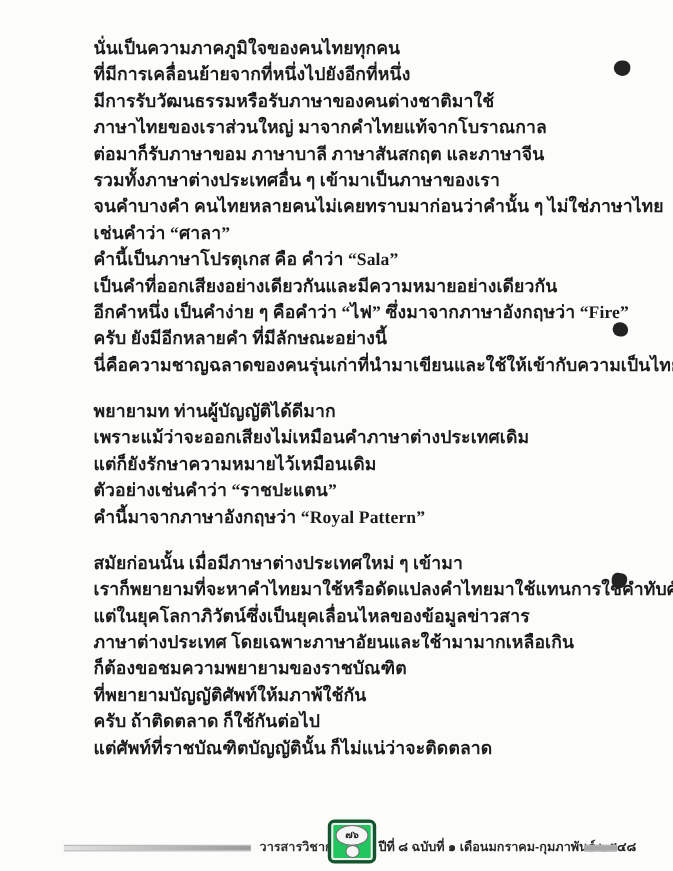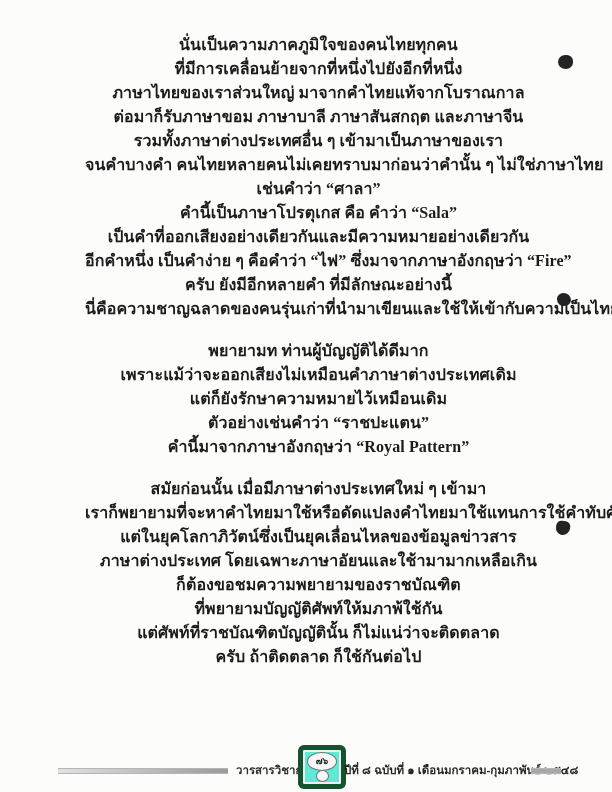--- a/index.html
+++ b/index.html
@@ -12,21 +12,20 @@
   .page{
     position:relative;
     width:612px;height:792px;
     background:#fcfcfb;
     overflow:hidden;
   }
   .body-text{
     position:absolute;
     left:85px;top:33px;right:60px;
     color:#1b1b1b;
-    text-align:center;
   }
   .para{margin:0 0 18px 0;}
   .line{
     font-size:16px;
     line-height:24px;
     font-weight:600;
     white-space:nowrap;
     letter-spacing:.1px;
   }
   
@@ -58,22 +57,22 @@
     white-space:nowrap;
   }
   .issue-info{
     position:absolute;left:344px;top:19px;
     font-size:11.5px;font-weight:700;color:#262626;
     white-space:nowrap;
   }
   .badge{
     position:absolute;left:298px;top:3px;
     width:38px;height:34px;
-    background:#5eead4;
-    border:5px solid #14532d;
+    background:#22c55e;
+    border:3px solid #14532d;
     border-radius:6px;
     box-shadow:inset 0 0 0 2px #eeeeee;
   }
   .badge-oval{
     position:absolute;left:4px;top:2px;
     width:28px;height:17px;
     background:#f6f6f6;
     border:1.5px solid #6f6f6f;
     border-radius:50%;
     font-size:9px;font-weight:700;color:#222;
@@ -90,20 +89,21 @@
 </head>
 <body>
 
 <div class="page">
 
   <main class="body-text">
 
     <section class="para">
       <div class="line">นั่นเป็นความภาคภูมิใจของคนไทยทุกคน</div>
       <div class="line">ที่มีการเคลื่อนย้ายจากที่หนึ่งไปยังอีกที่หนึ่ง</div>
+      <div class="line">มีการรับวัฒนธรรมหรือรับภาษาของคนต่างชาติมาใช้</div>
       <div class="line">ภาษาไทยของเราส่วนใหญ่ มาจากคำไทยแท้จากโบราณกาล</div>
       <div class="line">ต่อมาก็รับภาษาขอม ภาษาบาลี ภาษาสันสกฤต และภาษาจีน</div>
       <div class="line">รวมทั้งภาษาต่างประเทศอื่น ๆ เข้ามาเป็นภาษาของเรา</div>
       <div class="line">จนคำบางคำ คนไทยหลายคนไม่เคยทราบมาก่อนว่าคำนั้น ๆ ไม่ใช่ภาษาไทย</div>
       <div class="line">เช่นคำว่า  “ศาลา”</div>
       <div class="line">คำนี้เป็นภาษาโปรตุเกส คือ คำว่า “Sala”</div>
       <div class="line">เป็นคำที่ออกเสียงอย่างเดียวกันและมีความหมายอย่างเดียวกัน</div>
       <div class="line">อีกคำหนึ่ง เป็นคำง่าย ๆ คือคำว่า “ไฟ” ซึ่งมาจากภาษาอังกฤษว่า “Fire”</div>
       <div class="line">ครับ ยังมีอีกหลายคำ ที่มีลักษณะอย่างนี้</div>
       <div class="line">นี่คือความชาญฉลาดของคนรุ่นเก่าที่นำมาเขียนและใช้ให้เข้ากับความเป็นไทย</div>
@@ -117,22 +117,22 @@
       <div class="line">คำนี้มาจากภาษาอังกฤษว่า “Royal Pattern”</div>
     </section>
 
     <section class="para">
       <div class="line">สมัยก่อนนั้น เมื่อมีภาษาต่างประเทศใหม่ ๆ เข้ามา</div>
       <div class="line">เราก็พยายามที่จะหาคำไทยมาใช้หรือดัดแปลงคำไทยมาใช้แทนการใช้คำทับศัพท์</div>
       <div class="line">แต่ในยุคโลกาภิวัตน์ซึ่งเป็นยุคเลื่อนไหลของข้อมูลข่าวสาร</div>
       <div class="line">ภาษาต่างประเทศ โดยเฉพาะภาษาอัยนและใช้ามามากเหลือเกิน</div>
       <div class="line">ก็ต้องขอชมความพยายามของราชบัณฑิต</div>
       <div class="line">ที่พยายามบัญญัติศัพท์ให้มภาพ้ใช้กัน</div>
+      <div class="line">ครับ ถ้าติดตลาด ก็ใช้กันต่อไป</div>
       <div class="line">แต่ศัพท์ที่ราชบัณฑิตบัญญัตินั้น ก็ไม่แน่ว่าจะติดตลาด</div>
-      <div class="line">ครับ ถ้าติดตลาด ก็ใช้กันต่อไป</div>
     </section>
 
   </main>
 
   <div class="ink-spot spot-1"></div>
   <div class="ink-spot spot-2"></div>
   <div class="ink-spot spot-3"></div>
 
   <footer class="footer">
     <div class="rule rule-left"></div>

